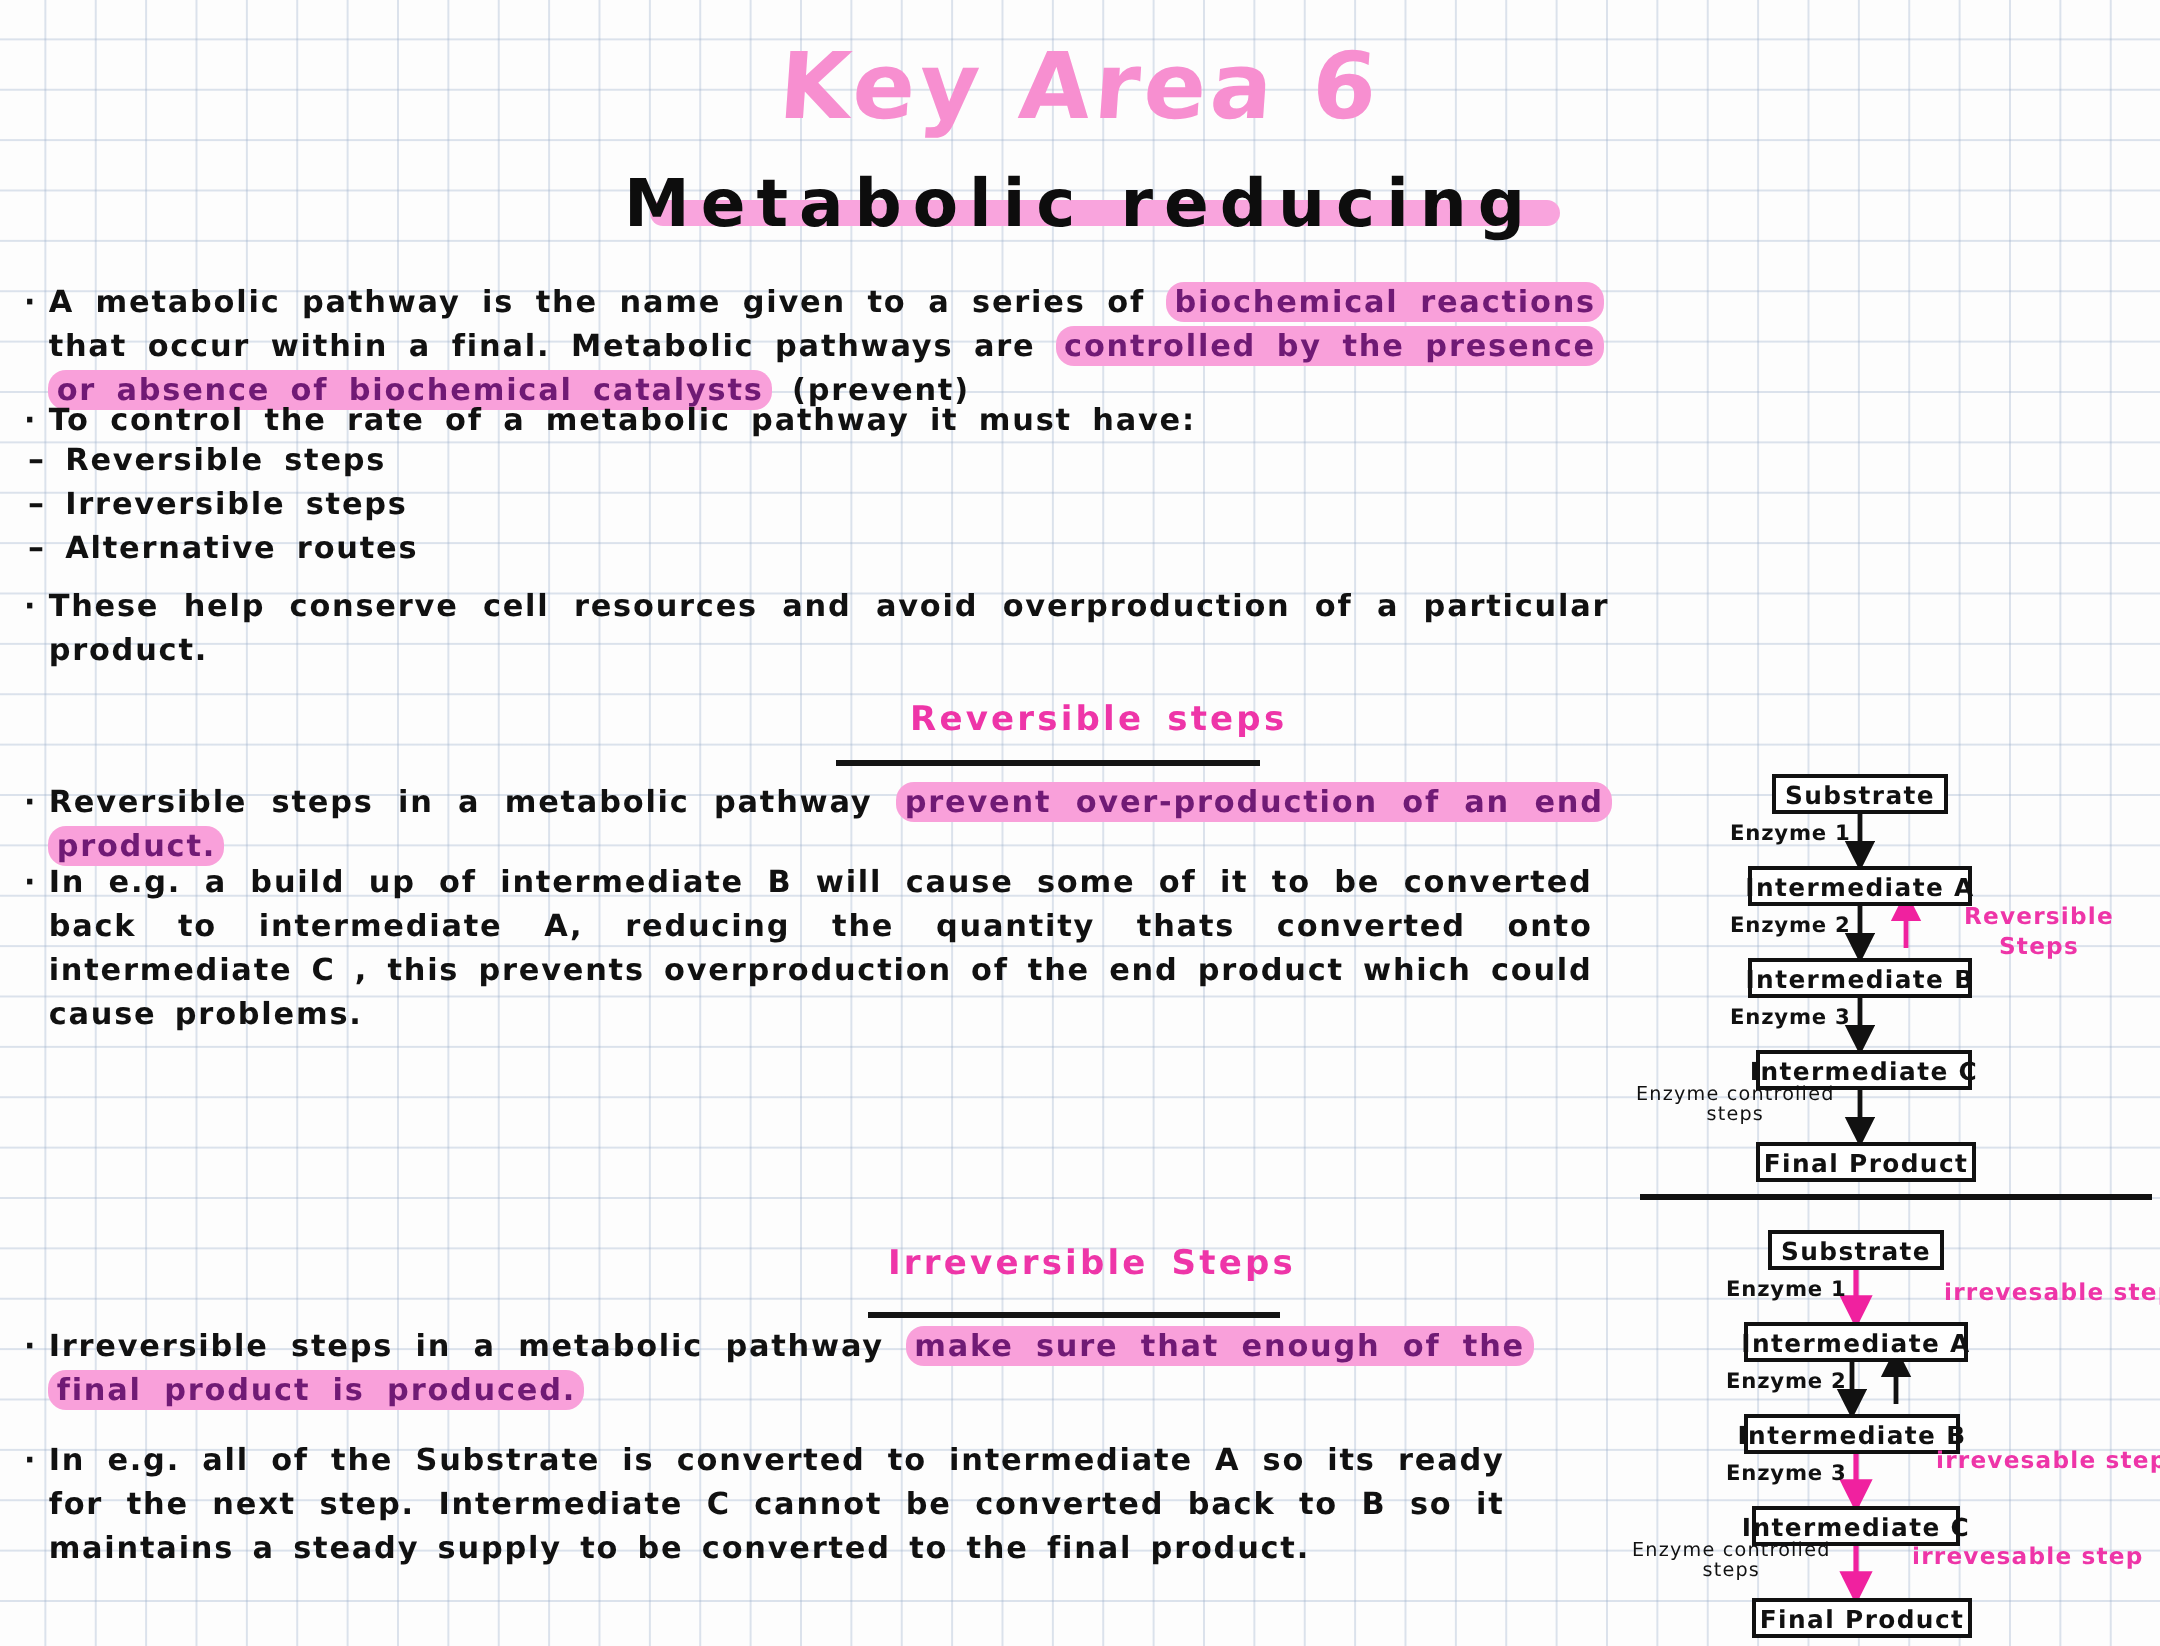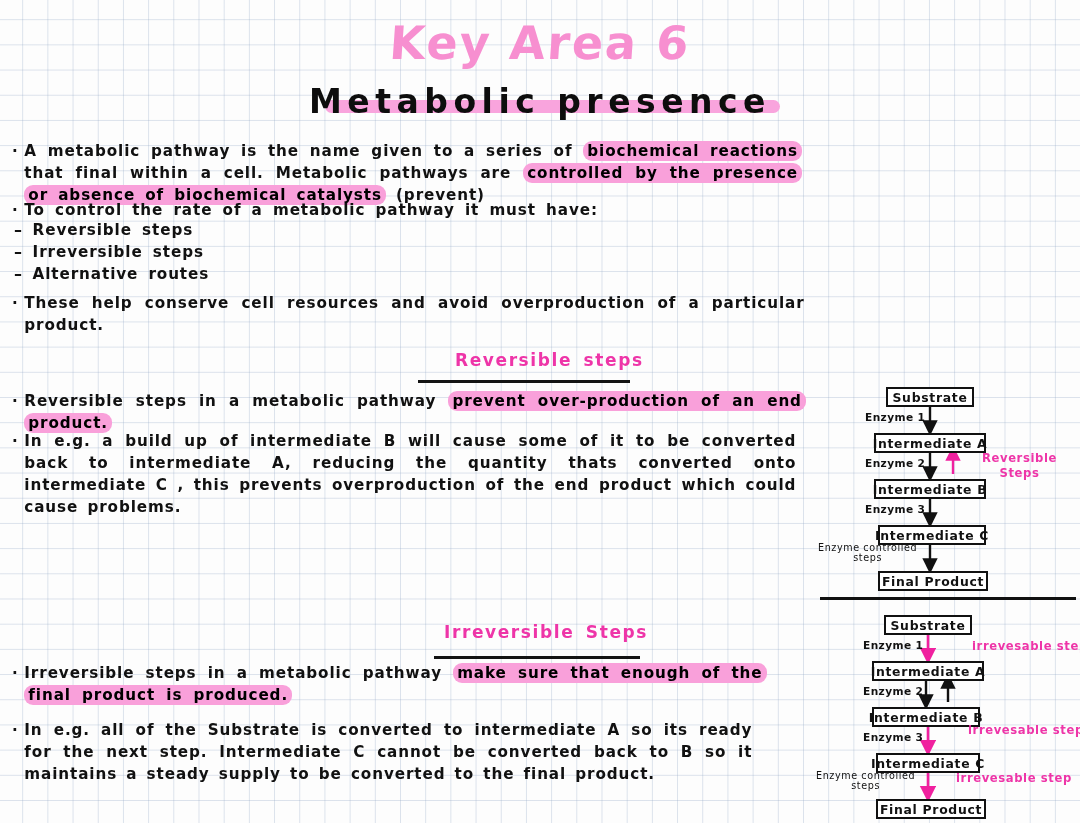--- a/index.html
+++ b/index.html
@@ -92,21 +92,21 @@
   }
   .dash {
     font-size: 16px;
     font-weight: bold;
     color: #111;
     line-height: 22px;
   }
 
   mark.hl {
     background: #f9a0da;
-    color: #000000;
+    color: #701a75;
     border-radius: 9px;
     padding: 1px 4px;
     box-decoration-break: clone;
     -webkit-box-decoration-break: clone;
   }
 
   
   .section-heading {
     font-size: 17px;
     font-weight: bold;
@@ -180,28 +180,28 @@
 </head>
 <body>
 
 <div id="page">
 
   <div class="abs hw" id="title-key-area">Key Area 6</div>
 
   <div class="abs" id="title-highlight"></div>
 
   <div class="abs" id="title-underline-wrap">
-    <span class="hw" id="title-metabolic">Metabolic presence</span>
+    <span class="hw" id="title-metabolic">Metabolic reducing</span>
   </div>
 
   <div class="abs" style="left:12px; top:140px; width:790px;">
     <div style="display:flex; gap:6px; align-items:flex-start;">
       <span class="bullet-dot hw">·</span>
       <div class="para hw" style="width:1048px; text-align:justify;">
-        <span>A metabolic pathway is the name given to a series of </span><mark class="hl">biochemical reactions</mark><span> that final within a cell. Metabolic pathways are </span><mark class="hl">controlled by the presence or absence of biochemical catalysts</mark><span> (prevent)</span>
+        <span>A metabolic pathway is the name given to a series of </span><mark class="hl">biochemical reactions</mark><span> that occur within a final. Metabolic pathways are </span><mark class="hl">controlled by the presence or absence of biochemical catalysts</mark><span> (prevent)</span>
       </div>
     </div>
   </div>
 
   <div class="abs" style="left:12px; top:199px;">
     <div style="display:flex; gap:6px; align-items:flex-start;">
       <span class="bullet-dot hw">·</span>
       <span class="para hw">To control the rate of a metabolic pathway it must have:</span>
     </div>
   </div>

